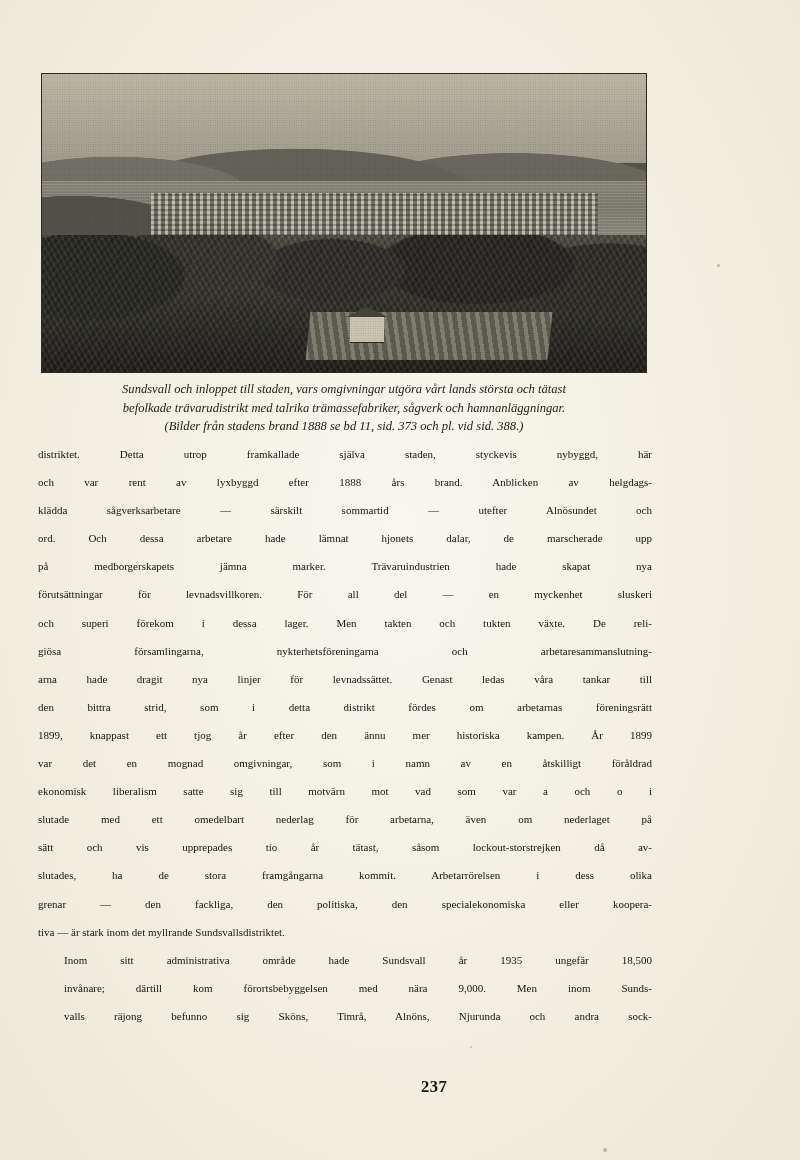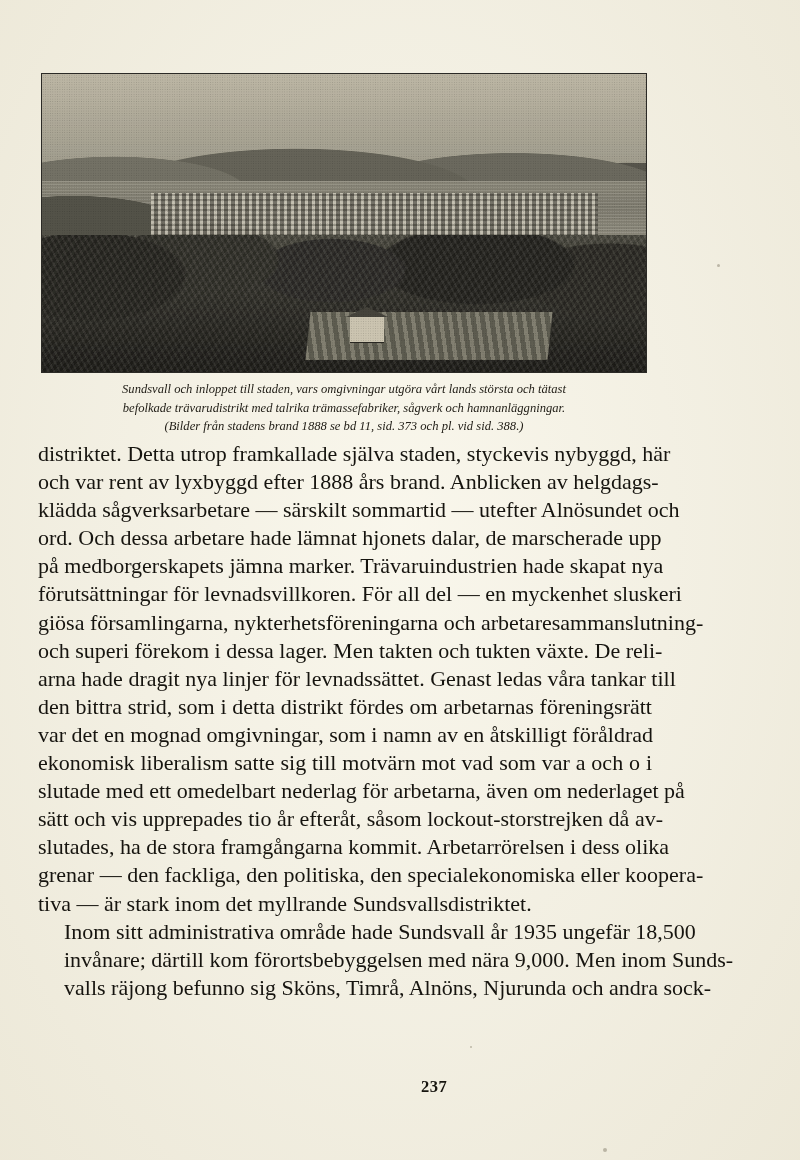--- a/index.html
+++ b/index.html
@@ -159,21 +159,21 @@
   .caption .line {
     display: block;
     white-space: nowrap;
   }
 
   .body-text {
     position: absolute;
     left: 38px;
     top: 440px;
     width: 614px;
-    font-size: 22px;
+    font-size: 11px;
     line-height: 28.1px;
     text-align: justify;
     color: #16140f;
   }
   .body-text p {
     margin: 0;
     text-indent: 0;
   }
   .body-text p.indent {
     text-indent: 26px;
@@ -235,28 +235,29 @@
   </div>
 
   <div class="body-text">
     <p>
       <span class="ln just">distriktet. Detta utrop framkallade själva staden, styckevis nybyggd, här</span>
       <span class="ln just">och var rent av lyxbyggd efter 1888 års brand. Anblicken av helgdags-</span>
       <span class="ln just">klädda sågverksarbetare — särskilt sommartid — utefter Alnösundet och</span>
       <span class="ln just">ord. Och dessa arbetare hade lämnat hjonets dalar, de marscherade upp</span>
       <span class="ln just">på medborgerskapets jämna marker. Trävaruindustrien hade skapat nya</span>
       <span class="ln just">förutsättningar för levnadsvillkoren. För all del — en myckenhet sluskeri</span>
+      <span class="ln just">och superi förekom i dessa lager. Men takten och tukten växte. De reli-</span>
       <span class="ln just">giösa församlingarna, nykterhetsföreningarna och arbetaresammanslutning-</span>
-      <span class="ln just">och superi förekom i dessa lager. Men takten och tukten växte. De reli-</span>
       <span class="ln just">arna hade dragit nya linjer för levnadssättet. Genast ledas våra tankar till</span>
       <span class="ln just">den bittra strid, som i detta distrikt fördes om arbetarnas föreningsrätt</span>
+      <span class="ln just">1899, knappast ett tjog år efter den ännu mer historiska kampen. År 1899</span>
       <span class="ln just">var det en mognad omgivningar, som i namn av en åtskilligt föråldrad</span>
       <span class="ln just">ekonomisk liberalism satte sig till motvärn mot vad som var a och o i</span>
       <span class="ln just">slutade med ett omedelbart nederlag för arbetarna, även om nederlaget på</span>
-      <span class="ln just">sätt och vis upprepades tio år efteråt, såsom lockout-storstrejken då av-</span>
+      <span class="ln just">sätt och vis upprepades tio år tätast, såsom lockout-storstrejken då av-</span>
       <span class="ln just">slutades, ha de stora framgångarna kommit. Arbetarrörelsen i dess olika</span>
       <span class="ln just">grenar — den fackliga, den politiska, den specialekonomiska eller koopera-</span>
       <span class="ln">tiva — är stark inom det myllrande Sundsvallsdistriktet.</span>
     </p>
     <p class="indent">
       <span class="ln just">Inom sitt administrativa område hade Sundsvall år 1935 ungefär 18,500</span>
       <span class="ln just">invånare; därtill kom förortsbebyggelsen med nära 9,000. Men inom Sunds-</span>
       <span class="ln just">valls räjong befunno sig Sköns, Timrå, Alnöns, Njurunda och andra sock-</span>
     </p>
   </div>

